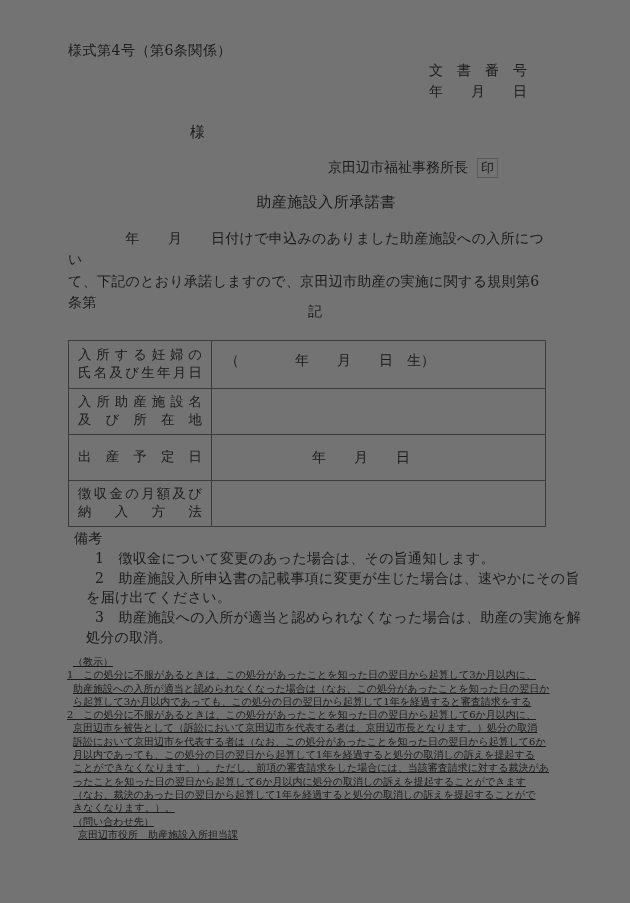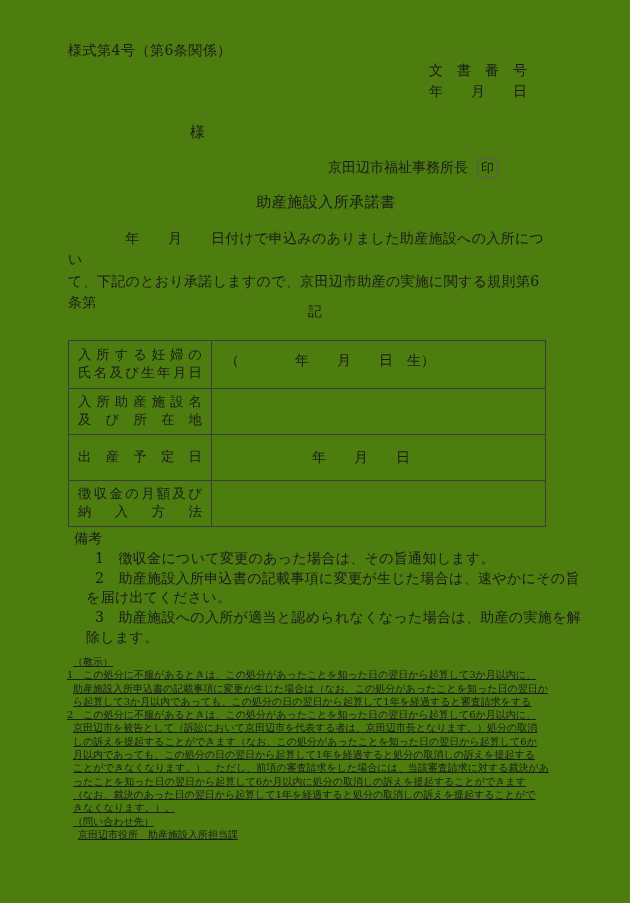--- a/index.html
+++ b/index.html
@@ -1,21 +1,21 @@
 <!DOCTYPE html>
 <html lang="ja"><head>
 <meta charset="utf-8">
 <style>
   html, body { margin: 0; padding: 0; background: #e8e8e8; }
   .page {
     position: relative;
     width: 630px;
     height: 903px;
     margin: 0 auto;
-    background: #4d7c0f;
+    background: #737373;
     color: #1b1b1b;
     font-family: "DejaVu Serif", "Liberation Serif", serif;
     font-size: 14px;
     overflow: hidden;
   }
   .abs { position: absolute; }
 
   .form-number { left: 68px; top: 42px; letter-spacing: 0.5px; }
 
   .header-right { right: 103px; top: 60px; text-align: right; line-height: 21px; }
@@ -137,31 +137,31 @@
     </tr>
   </tbody>
     </table>
 
   <div class="abs remarks">
     <div class="rh">備考</div>
     <div class="ln-num">1　徴収金について変更のあった場合は、その旨通知します。</div>
     <div class="ln-num">2　助産施設入所申込書の記載事項に変更が生じた場合は、速やかにその旨</div>
     <div class="ln-cont">を届け出てください。</div>
     <div class="ln-num">3　助産施設への入所が適当と認められなくなった場合は、助産の実施を解</div>
-    <div class="ln-cont">除します。</div>
+    <div class="ln-cont">処分の取消。</div>
   </div>
 
   <div class="abs instruction">
     <div class="sm-head">（教示）</div>
     <div class="sm-num">1　この処分に不服があるときは、この処分があったことを知った日の翌日から起算して3か月以内に、</div>
-    <div class="sm-cont">助産施設入所申込書の記載事項に変更が生じた場合は（なお、この処分があったことを知った日の翌日か</div>
+    <div class="sm-cont">助産施設への入所が適当と認められなくなった場合は（なお、この処分があったことを知った日の翌日か</div>
     <div class="sm-cont">ら起算して3か月以内であっても、この処分の日の翌日から起算して1年を経過すると審査請求をする</div>
     <div class="sm-num">2　この処分に不服があるときは、この処分があったことを知った日の翌日から起算して6か月以内に、</div>
     <div class="sm-cont">京田辺市を被告として（訴訟において京田辺市を代表する者は、京田辺市長となります。）処分の取消</div>
-    <div class="sm-cont">しの訴えを提起することができます（なお、この処分があったことを知った日の翌日から起算して6か</div>
+    <div class="sm-cont">訴訟において京田辺市を代表する者は（なお、この処分があったことを知った日の翌日から起算して6か</div>
     <div class="sm-cont">月以内であっても、この処分の日の翌日から起算して1年を経過すると処分の取消しの訴えを提起する</div>
     <div class="sm-cont">ことができなくなります。）。ただし、前項の審査請求をした場合には、当該審査請求に対する裁決があ</div>
     <div class="sm-cont">ったことを知った日の翌日から起算して6か月以内に処分の取消しの訴えを提起することができます</div>
     <div class="sm-cont">（なお、裁決のあった日の翌日から起算して1年を経過すると処分の取消しの訴えを提起することがで</div>
     <div class="sm-cont">きなくなります。）。</div>
     <div class="sm-head">（問い合わせ先）</div>
     <div class="sm-contact">京田辺市役所　助産施設入所担当課</div>
   </div>
 
 </div>

